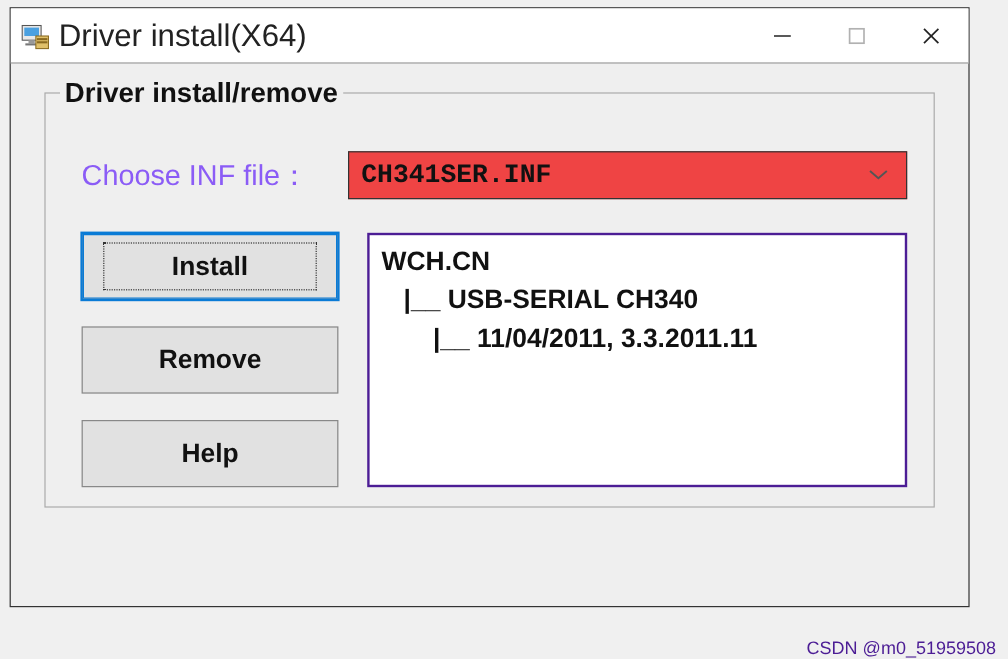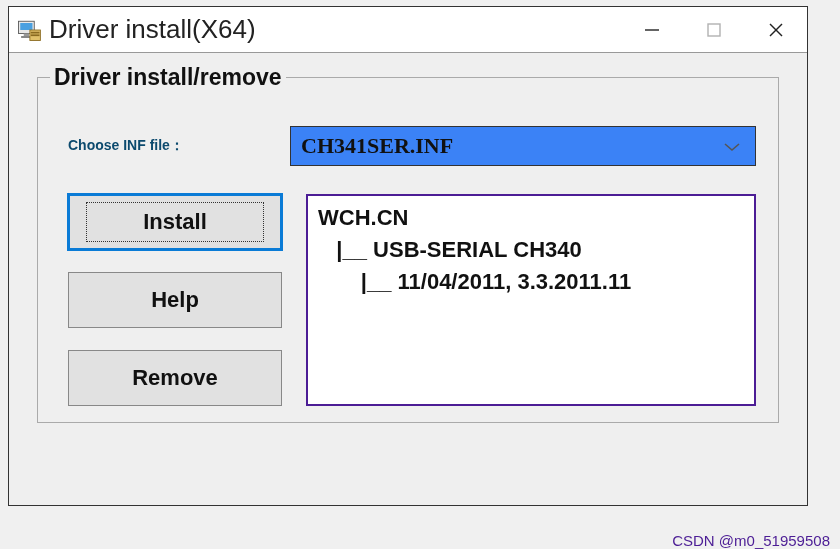--- a/index.html
+++ b/index.html
@@ -70,37 +70,37 @@
       font-size: 23px;
       font-weight: 600;
       color: #111;
     }
     .row-inf {
       display: flex;
       align-items: center;
       margin-bottom: 28px;
     }
     .inf-label {
-      font-size: 14px;
-      font-weight: 700;
-      color: #0c4a6e;
+      font-size: 24px;
+      font-weight: 400;
+      color: #8b5cf6;
       width: 222px;
       flex-shrink: 0;
     }
     .inf-select {
       flex: 1;
       height: 40px;
       border: 1px solid #333;
-      background: #3b82f6;
+      background: #ef4444;
       display: flex;
       align-items: center;
       padding: 0 10px;
       font-size: 22px;
       font-weight: 600;
-      font-family: Liberation Serif, serif;
+      font-family: Liberation Mono, monospace;
       color: #111;
       position: relative;
     }
     .chevron {
       position: absolute;
       right: 14px;
       top: 50%;
       transform: translateY(-50%);
     }
     .body-row {
@@ -207,24 +207,24 @@
           </span>
         </div>
       </div>
 
       <div class="body-row">
         <div class="button-col">
           <div class="wbtn focused">
             <span class="inner">Install</span>
           </div>
           <div class="wbtn">
-            <span>Help</span>
+            <span>Remove</span>
           </div>
           <div class="wbtn">
-            <span>Remove</span>
+            <span>Help</span>
           </div>
         </div>
 
         <div class="info-panel"><span>WCH.CN</span>
 <span>   |__ USB-SERIAL CH340</span>
 <span>       |__ 11/04/2011, 3.3.2011.11</span></div>
       </div>
     </div>
   </div>
 </div>

